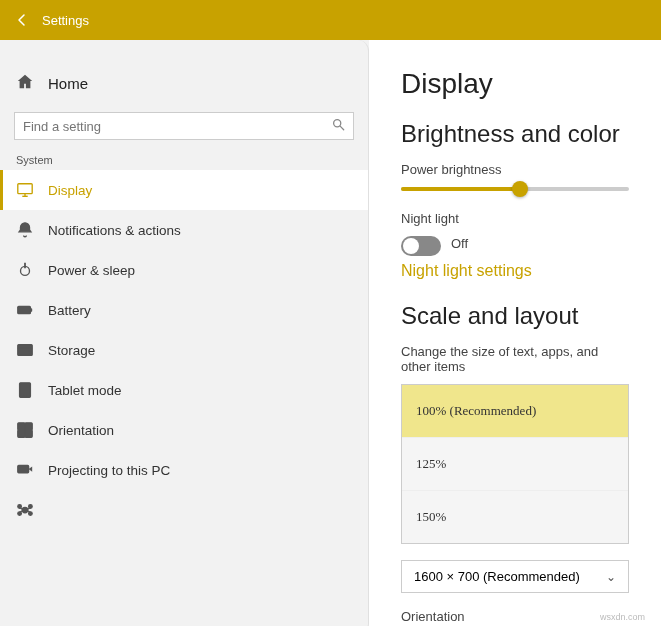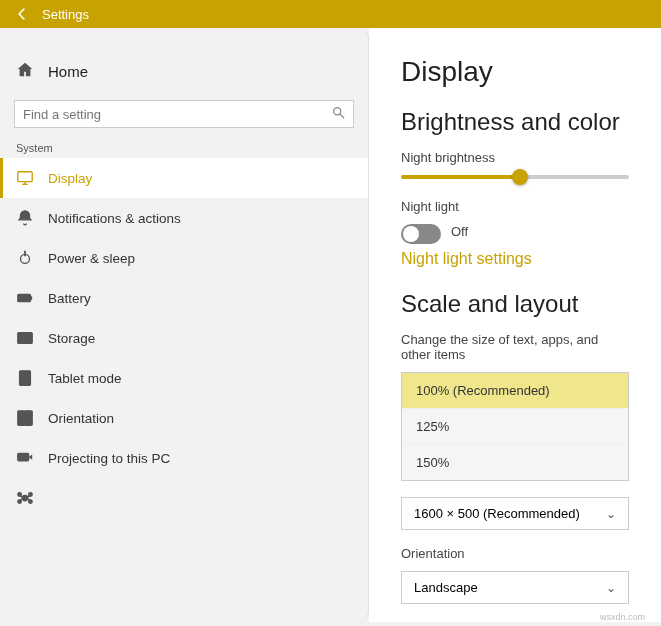--- a/index.html
+++ b/index.html
@@ -8,21 +8,21 @@
       font-size: 14px;
       background: #f2f2f2;
       width: 661px;
       height: 626px;
       overflow: hidden;
     }
 
     
     .title-bar {
       background: #c8a200;
-      height: 28px;
+      height: 40px;
       display: flex;
       align-items: center;
       padding: 0 12px;
       gap: 10px;
     }
     .title-bar-back {
       width: 20px;
       height: 20px;
       display: flex;
       align-items: center;
@@ -209,24 +209,25 @@
       display: inline-block;
     }
 
     
     .dropdown-list {
       width: 100%;
       border: 1px solid #ccc;
       margin-bottom: 16px;
     }
     .dropdown-option {
-      padding: 10px 14px;
+      padding: 18px 14px;
       font-size: 13px;
       color: #333;
       cursor: pointer;
+      font-family: Liberation Serif, serif;
     }
     .dropdown-option.selected {
       background: #f0e68c;
       color: #333;
     }
     .dropdown-option:not(:last-child) { border-bottom: 1px solid #eee; }
     .dropdown-option:not(.selected) { background: #f5f5f5; }
 
     
     .select-row {
@@ -395,21 +396,21 @@
     </div>
 
   </div>
 
   <div class="content">
 
     <h1 class="content-title">Display</h1>
 
     <h2 class="section-heading">Brightness and color</h2>
 
-    <div class="setting-label">Night brightness</div>
+    <div class="setting-label">Power brightness</div>
 
     
     <div class="slider-track">
       <div class="slider-fill"></div>
       <div class="slider-thumb"></div>
     </div>
 
     
     <div class="setting-label">Night light</div>
     <div class="toggle-row">
@@ -427,21 +428,21 @@
     
     <div class="dropdown-list">
       <div class="dropdown-option selected">100% (Recommended)</div>
       <div class="dropdown-option">125%</div>
       <div class="dropdown-option">150%</div>
     </div>
 
     
     <div class="select-row">
       <div class="select-box">
-        <span>1600 × 500 (Recommended)</span>
+        <span>1600 × 700 (Recommended)</span>
         <span class="chevron">⌄</span>
       </div>
     </div>
 
     
     <div class="setting-label">Orientation</div>
     <div class="select-row">
       <div class="select-box">
         <span>Landscape</span>
         <span class="chevron">⌄</span>

